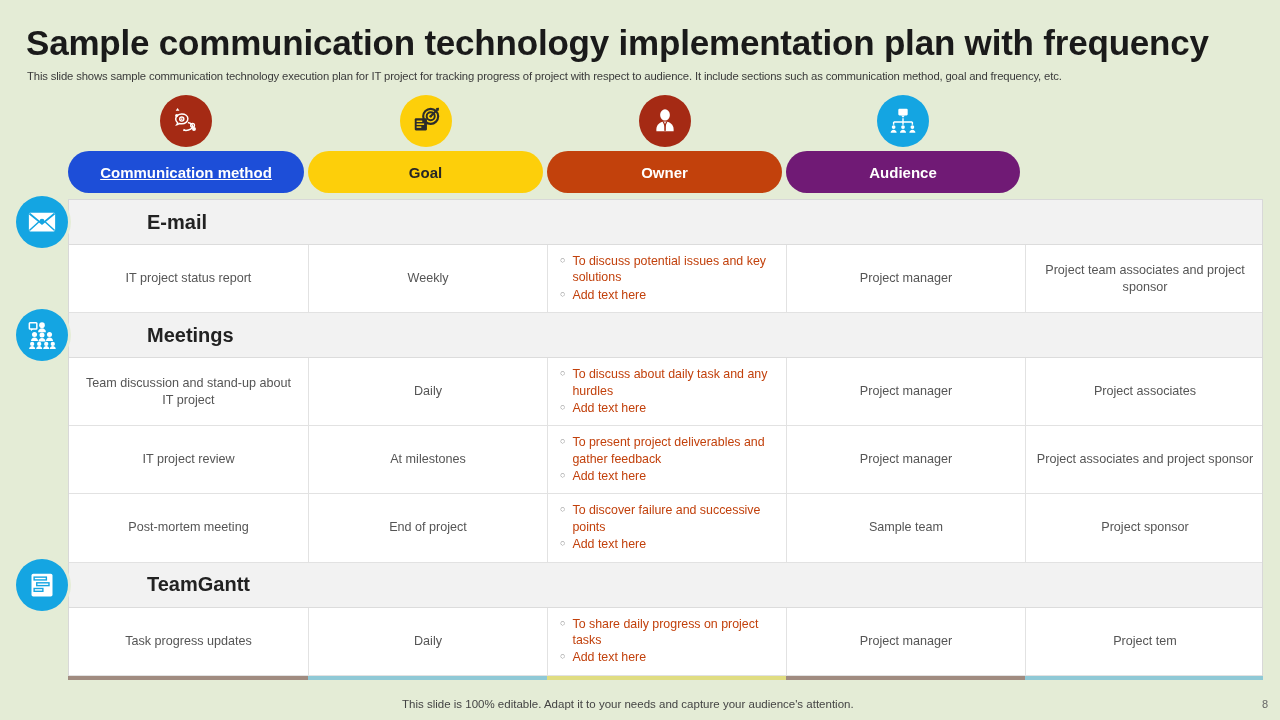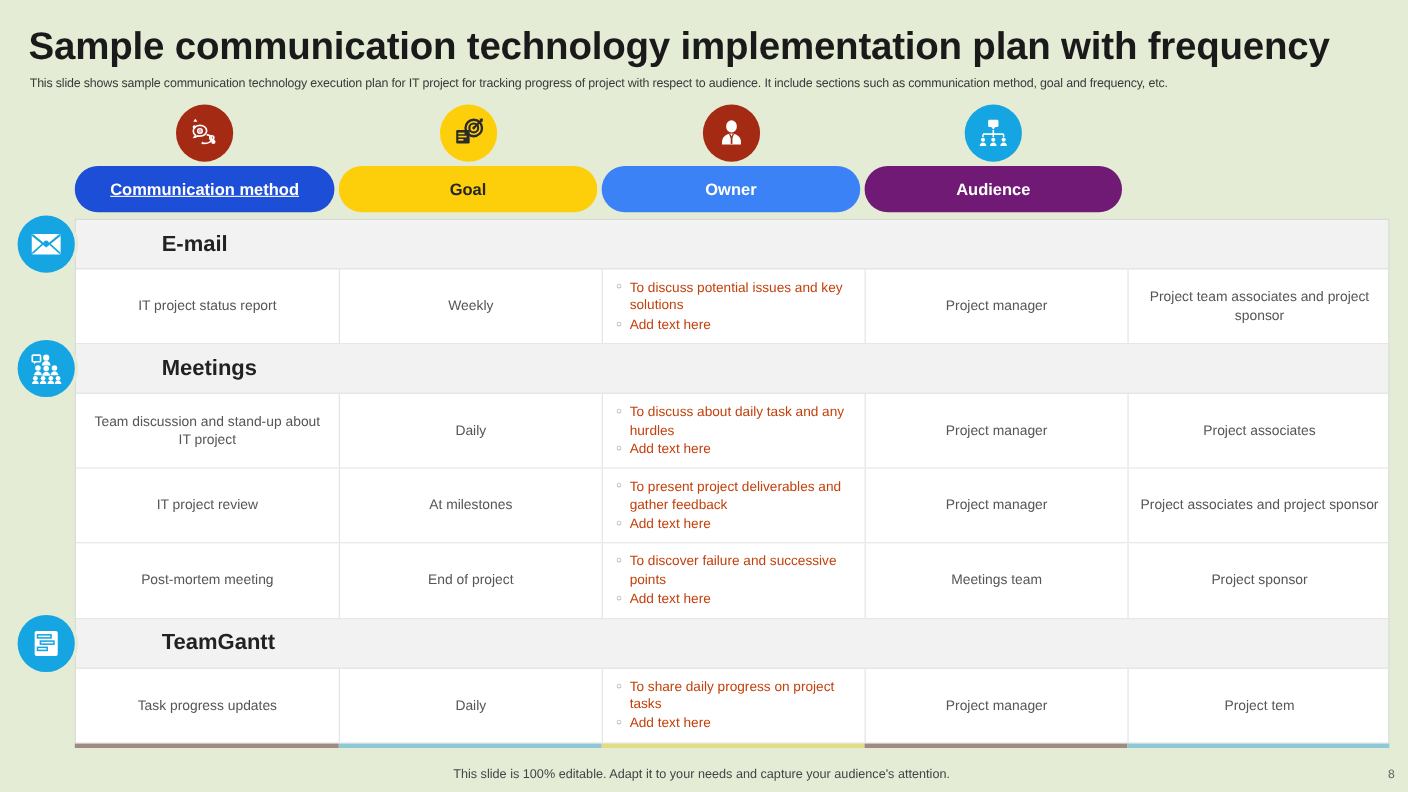--- a/index.html
+++ b/index.html
@@ -92,21 +92,21 @@
   .c3 { width: 239px; flex: 0 0 239px; }
   .c4 { width: 239px; flex: 0 0 239px; }
   .c5 { width: 238px; flex: 0 0 238px; }
 
   
   .bottom-strip { display: flex; width: 1195px; position: absolute; left: 68px; height: 4px; }
   .strip-seg { height: 4px; }
 
   
   .footer {
-    position: absolute; left: 412px; top: 698px;
+    position: absolute; left: 402px; top: 698px;
     font-size: 11.5px; color: #444; white-space: nowrap;
   }
   .pagenum {
     position: absolute; right: 12px; top: 698px;
     font-size: 11px; color: #666;
   }
 </style>
 </head>
 <body>
 
@@ -143,21 +143,21 @@
         <rect x="6" y="21.7" width="5" height="1.6" fill="#fdcf0a"></rect>
         <circle cx="21" cy="11" r="8" fill="none" stroke="#2b2b2b" stroke-width="2.3"></circle>
         <circle cx="21" cy="11" r="4.3" fill="none" stroke="#2b2b2b" stroke-width="2.1"></circle>
         <circle cx="21" cy="11" r="1.4"></circle>
         <path d="M21 11l7.5-7.5" stroke="#2b2b2b" stroke-width="2.2" fill="none"></path>
         <path d="M26.3 2.2l3.6-0.4-0.4 3.6z"></path>
       </svg>
         </div>
         <span>Goal</span>
       </div>
-      <div class="pill" style="background: #3b82f6; color: rgb(255, 255, 255); width: 235px; flex: 0 0 235px;">
+      <div class="pill" style="background: #c2410c; color: rgb(255, 255, 255); width: 235px; flex: 0 0 235px;">
         <div class="pill-icon" style="background: rgb(165, 42, 20);">
           <svg width="30" height="30" viewBox="0 0 32 32" fill="#ffffff">
         <ellipse cx="16" cy="9.5" rx="5.2" ry="6"></ellipse>
         <path d="M16 16.5c-5.2 0-9.2 3.6-9.2 8.2V27h18.4v-2.3c0-4.6-4-8.2-9.2-8.2z"></path>
         <path d="M14.2 16.8l1.8 4 1.8-4" fill="none" stroke="#a52a14" stroke-width="1.3"></path>
         <rect x="15.2" y="19.5" width="1.7" height="7" fill="#a52a14"></rect>
       </svg>
         </div>
         <span>Owner</span>
       </div>
@@ -250,21 +250,21 @@
             <div class="goal-item">
               <span class="goal-bullet">○</span>
               <span class="goal-text">To discover failure and successive points</span>
             </div>
             <div class="goal-item">
               <span class="goal-bullet">○</span>
               <span class="goal-text">Add text here</span>
             </div>
           </div>
         </div>
-        <div class="cell c4">Meetings team</div>
+        <div class="cell c4">Sample team</div>
         <div class="cell c5">Project sponsor</div>
       </div>
       <div class="section-row">
         <div class="section-label">TeamGantt</div>
       </div>
       <div class="row data-row" style="min-height: 68px;">
         <div class="cell c1">Task progress updates</div>
         <div class="cell c2">Daily</div>
         <div class="cell c3 goal">
           <div class="goal-list">

